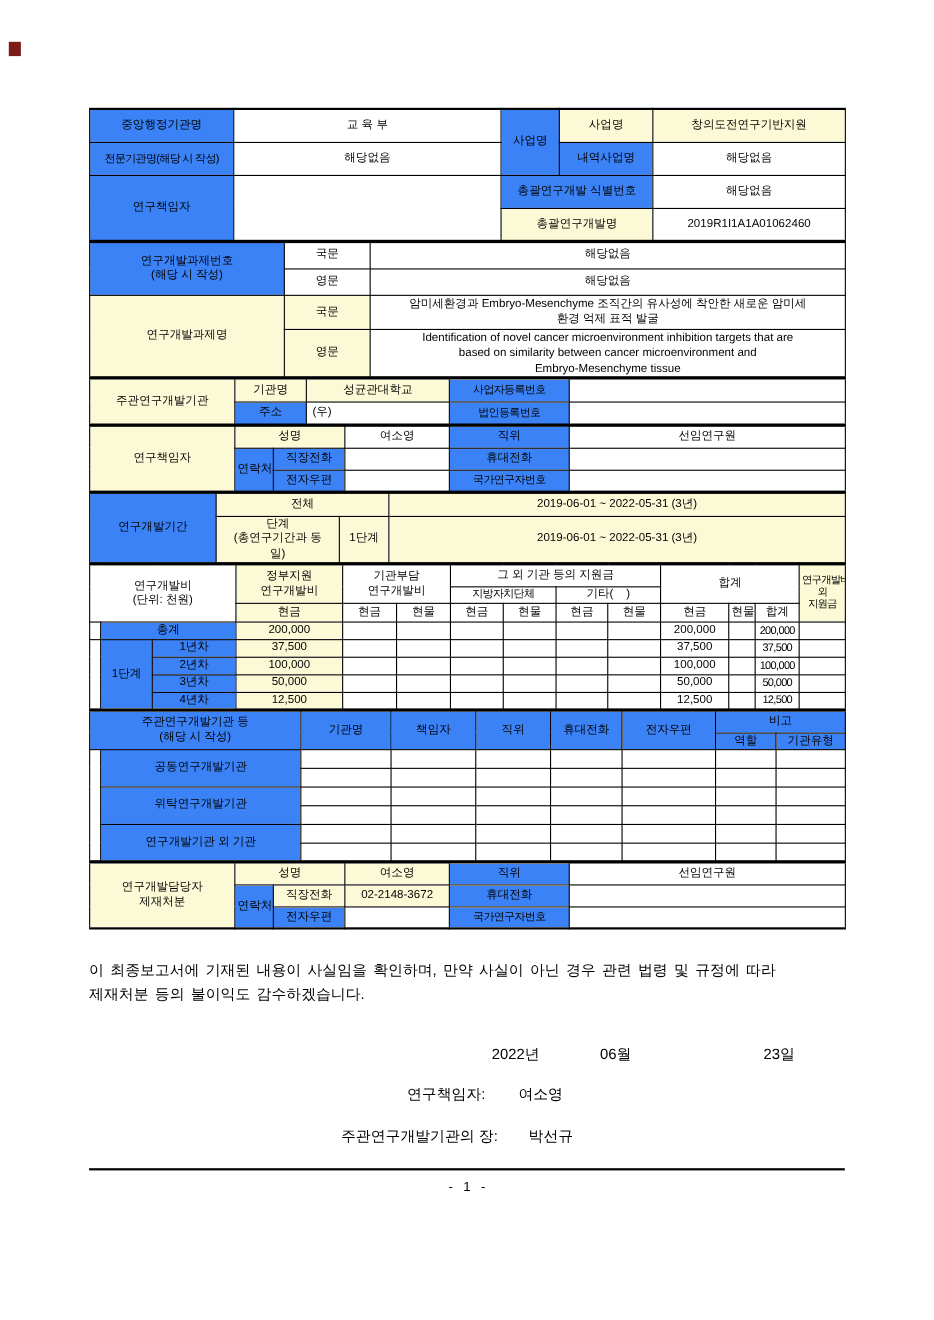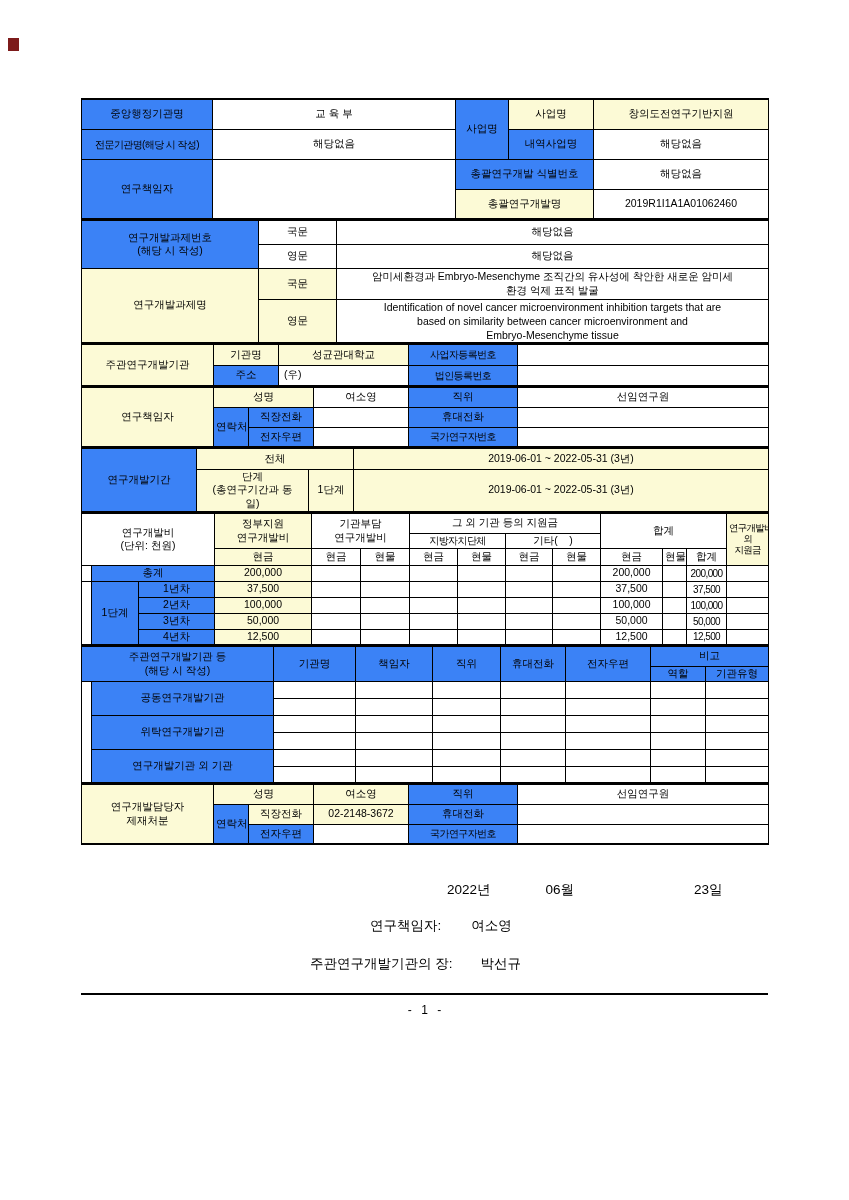--- a/index.html
+++ b/index.html
@@ -426,20 +426,22 @@
       </tr>
       <tr style="height:20px">
         <td class="g">전자우편</td>
         <td></td>
         <td class="g fs10">국가연구자번호</td>
         <td></td>
       </tr>
     </tbody>
       </table>
 
+    <div class="decl">이 최종보고서에 기재된 내용이 사실임을 확인하며, 만약 사실이 아닌 경우 관련 법령 및 규정에 따라
+제재처분 등의 불이익도 감수하겠습니다.</div>
 
     <div class="sigline date-line">
       <span>2022년</span>
       <span class="gap1">06월</span>
       <span class="gap2">23일</span>
     </div>
 
     <div class="sigline pi-line">
       <span>연구책임자:</span>
       <span class="gap3">여소영</span>

